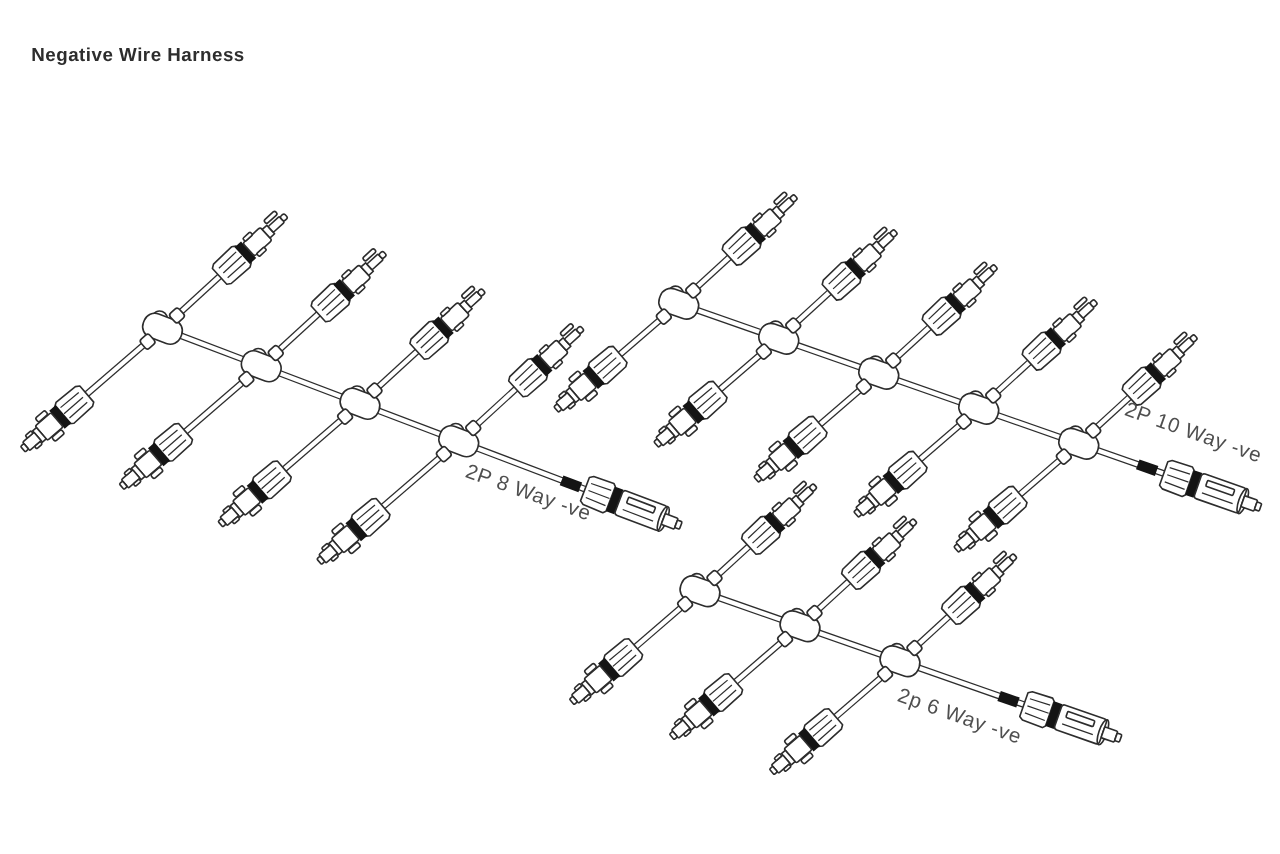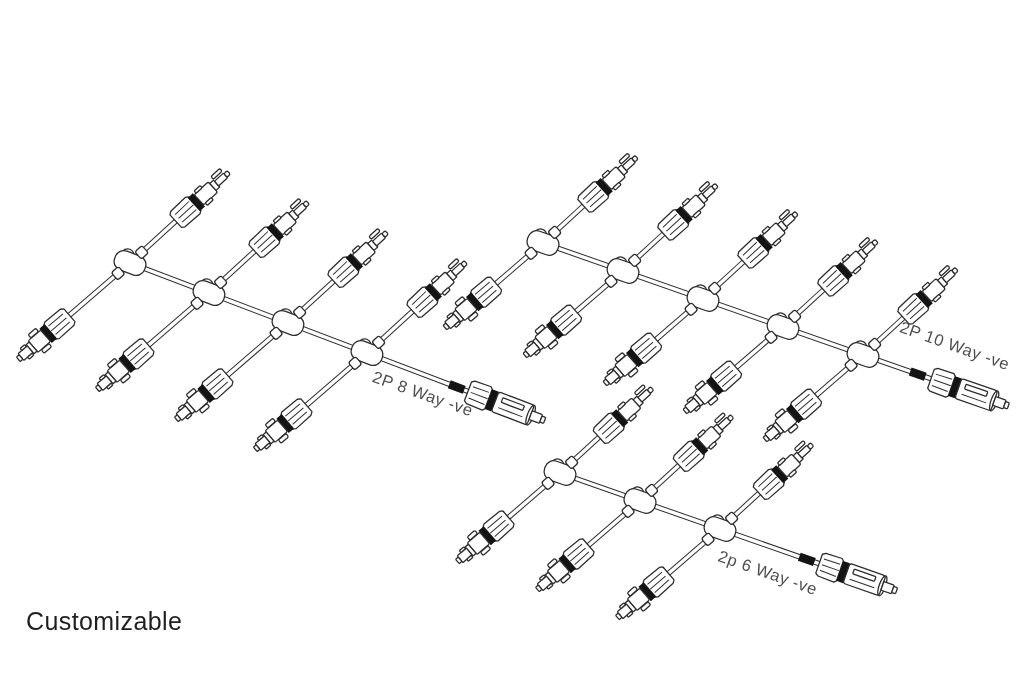--- a/index.html
+++ b/index.html
@@ -610,14 +610,14 @@
           <rect x="29" y="-10.5" width="38" height="21" rx="2.5" fill="#ffffff" stroke="#2d2d2d" stroke-width="1.3" stroke-linejoin="round"></rect>
           <rect x="35" y="-6.5" width="23" height="5" rx="1" fill="none" stroke="#2d2d2d" stroke-width="1.3" stroke-linejoin="round"></rect>
           <line x1="34" y1="4.5" x2="60" y2="4.5" stroke="#2d2d2d" stroke-width="1"></line>
           <ellipse cx="67" cy="0" rx="3.2" ry="10.5" fill="none" stroke="#2d2d2d" stroke-width="1.3" stroke-linejoin="round"></ellipse>
           <rect x="67" y="-4.6" width="11" height="9.2" rx="1" fill="#ffffff" stroke="#2d2d2d" stroke-width="1.3" stroke-linejoin="round"></rect>
           <rect x="78" y="-3.2" width="4" height="6.4" rx="1" fill="#ffffff" stroke="#2d2d2d" stroke-width="1.3" stroke-linejoin="round"></rect>
         </g>
         <text transform="translate(766,578) rotate(19.5)" text-anchor="middle" fill="#4f4f4f">2p 6 Way -ve</text>
       </g>
     </svg>
-  <div class="footer">Customizable</div>
+  <div class="title">Negative Wire Harness</div>
 </div>
 
 </body></html>

